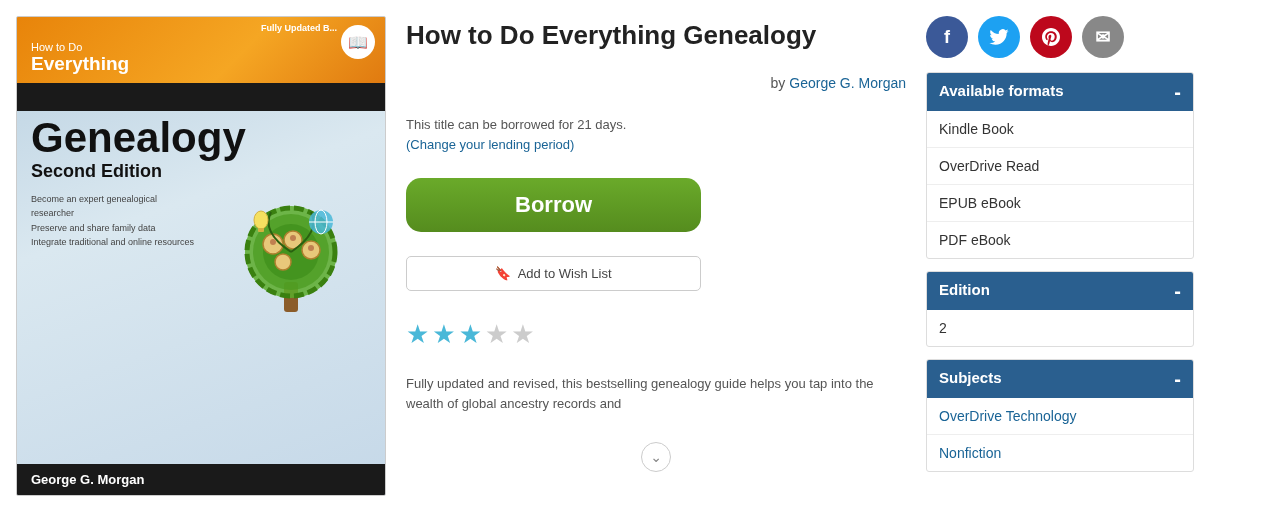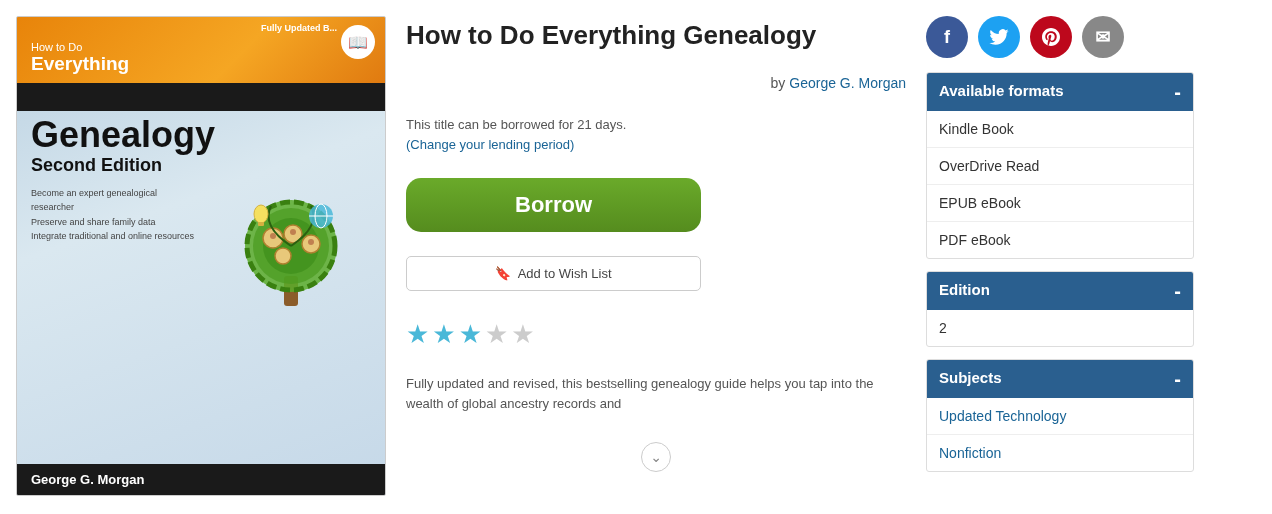--- a/index.html
+++ b/index.html
@@ -69,21 +69,21 @@
       font-weight: bold;
     }
     .book-cover-black-bar {
       background: #1a1a1a;
       height: 28px;
       display: flex;
       align-items: center;
       padding: 0 14px;
     }
     .book-cover-main-title {
-      font-size: 36px;
+      font-size: 42px;
       font-weight: bold;
       color: #111;
       padding: 6px 14px 0 14px;
       line-height: 1.0;
     }
     .book-cover-edition {
       font-size: 18px;
       font-weight: bold;
       color: #111;
       padding: 2px 14px;
@@ -407,16 +407,16 @@
       <span class="minus">-</span>
     </div>
     <div class="sidebar-section-value">2</div>
   </div>
 
   <div class="sidebar-section">
     <div class="sidebar-section-header">
       <span>Subjects</span>
       <span class="minus">-</span>
     </div>
-    <div class="sidebar-section-item link">Updated Technology</div>
+    <div class="sidebar-section-item link">OverDrive Technology</div>
     <div class="sidebar-section-item link">Nonfiction</div>
   </div>
 </div>
 
 </body></html>

